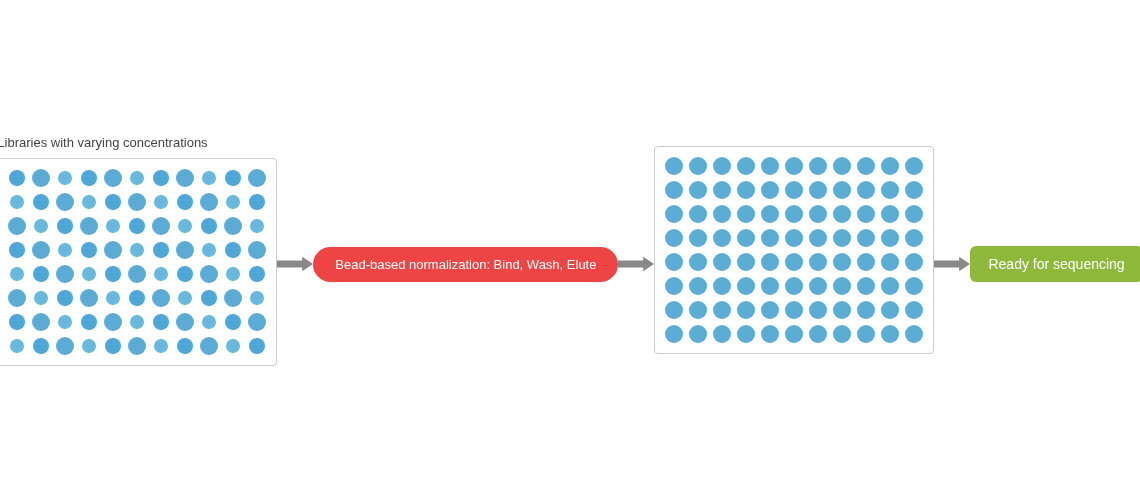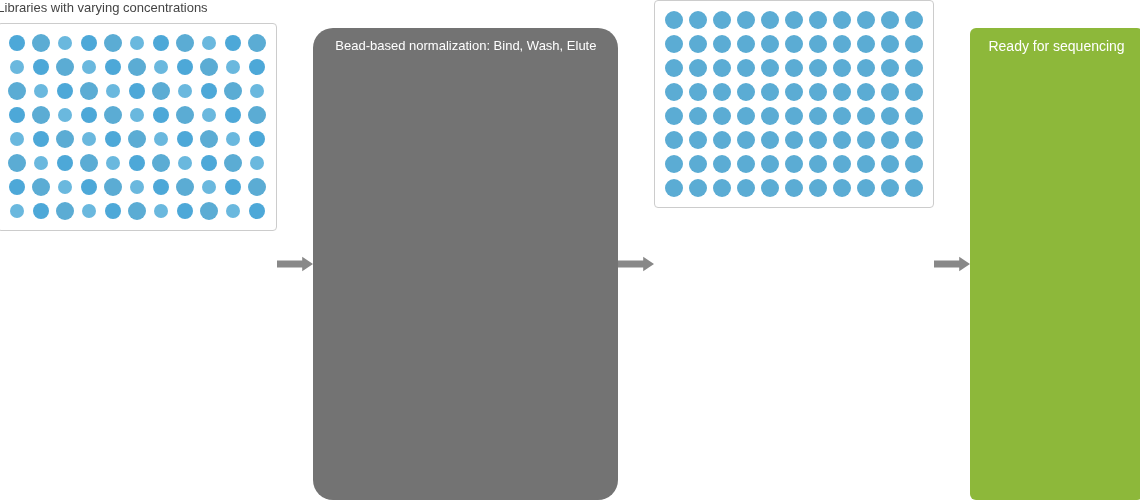--- a/index.html
+++ b/index.html
@@ -8,20 +8,21 @@
       width: 1140px;
       height: 500px;
       background: #ffffff;
       font-family: Arial, sans-serif;
       overflow: hidden;
       position: relative;
     }
 
     .diagram-container {
       display: flex;
+      align-items: center;
       justify-content: center;
       width: 100%;
       height: 100%;
       padding: 0 20px;
     }
 
     .step-group {
       display: flex;
       flex-direction: column;
       align-items: flex-start;
@@ -73,21 +74,21 @@
       background: #5bacd4;
     }
     .dot-grid-varying .dot:nth-child(3n) {
       width: 14px;
       height: 14px;
       background: #6ab8de;
       margin: 2px;
     }
 
     .process-box {
-      background: #737373;
+      background: #ef4444;
       color: #ffffff;
       border-radius: 20px;
       padding: 10px 22px;
       font-size: 13px;
       white-space: nowrap;
       margin-top: 28px;
       font-weight: normal;
     }
 
     .ready-box {

